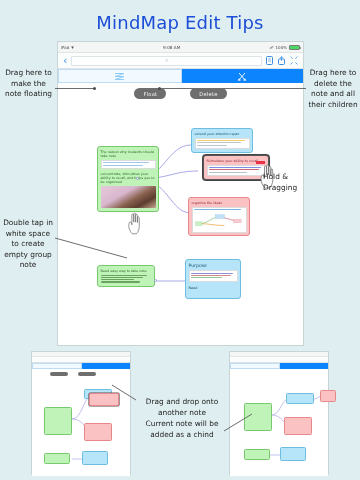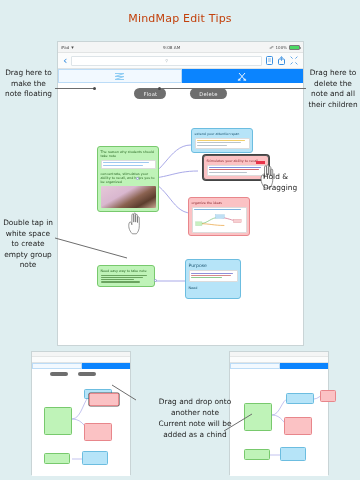--- a/index.html
+++ b/index.html
@@ -6,21 +6,21 @@
   body {
     width: 360px; height: 480px;
     background: #dfeef0;
     font-family: "DejaVu Sans", sans-serif;
     overflow: hidden;
     position: relative;
   }
   .page-title {
     position: absolute; top: 12px; left: 0; width: 360px;
     text-align: center;
-    font-size: 11px; color: #c2410c; letter-spacing: .2px;
+    font-size: 18px; color: #1d4ed8; letter-spacing: .2px;
   }
 
   
   .ipad {
     position: absolute; left: 57px; top: 41px;
     width: 247px; height: 305px;
     background: #ffffff;
     border: 1px solid #c9d4d6;
   }
   .statusbar {
@@ -327,21 +327,21 @@
     </svg>
     <div class="tnote green" style="left:14px; top:34px; width:28px; height:28px;"></div>
     <div class="tnote blue" style="left:56px; top:24px; width:28px; height:11px;"></div>
     <div class="tnote pink" style="left:90px; top:21px; width:16px; height:12px;"></div>
     <div class="tnote pink" style="left:54px; top:48px; width:28px; height:18px;"></div>
     <div class="tnote green" style="left:14px; top:80px; width:26px; height:11px;"></div>
     <div class="tnote blue" style="left:50px; top:78px; width:26px; height:14px;"></div>
   </div>
 </div>
 
-<div class="callout" style="left:148px; top:396px; width:94px; white-space:pre-line; line-height:1.5;">Drag and drop onto
+<div class="callout" style="left:135px; top:396px; width:94px; white-space:pre-line; line-height:1.5;">Drag and drop onto
 another note
 Current note will be
 added as a chind</div>
 <svg style="position:absolute;left:110px;top:383px" width="30" height="18">
   <line x1="26" y1="17" x2="2" y2="2" stroke="#6d6d6d" stroke-width="1"></line>
 </svg>
 <svg style="position:absolute;left:222px;top:412px" width="32" height="20">
   <line x1="2" y1="19" x2="30" y2="2" stroke="#6d6d6d" stroke-width="1"></line>
 </svg>
 

